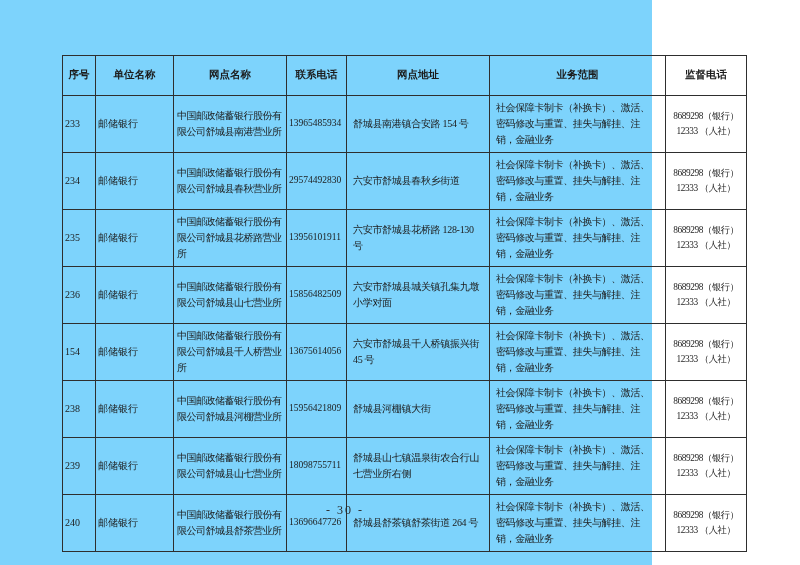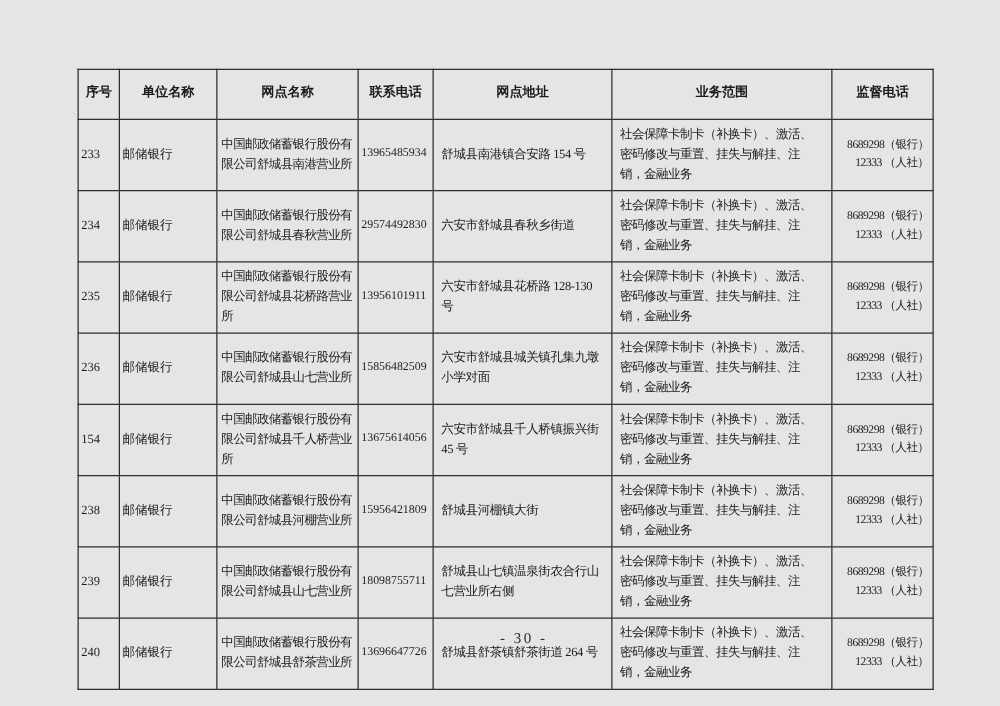--- a/index.html
+++ b/index.html
@@ -5,22 +5,22 @@
   * { margin: 0; padding: 0; box-sizing: border-box; }
   html, body {
     width: 800px; height: 565px;
     background: #ffffff;
     font-family: "Liberation Serif", "DejaVu Serif", serif;
     color: #1c1c1c;
     overflow: hidden;
   }
   .page {
     position: relative;
-    width: 800px; height: 565px;
-    background: #e5e5e5;
+    width: 652px; height: 565px;
+    background: #7dd3fc;
   }
   table.branch-table {
     position: absolute;
     left: 62px; top: 55px;
     width: 684px;
     border-collapse: collapse;
     table-layout: fixed;
   }
   .branch-table th, .branch-table td {
     border: 1px solid #2e2e2e;
@@ -50,21 +50,21 @@
     text-align: left;
     padding: 4px 6px;
     letter-spacing: -0.3px;
   }
   td.c-scope {
     text-align: left;
     padding: 4px 6px;
     letter-spacing: -0.4px;
   }
   td.c-sup {
-    text-align: right;
+    text-align: center;
     padding: 2px 3px;
     font-size: 9.3px;
     letter-spacing: -0.4px;
     white-space: nowrap;
   }
   .footer {
     position: absolute;
     left: 0; top: 503px;
     width: 100%;
     text-align: center;

